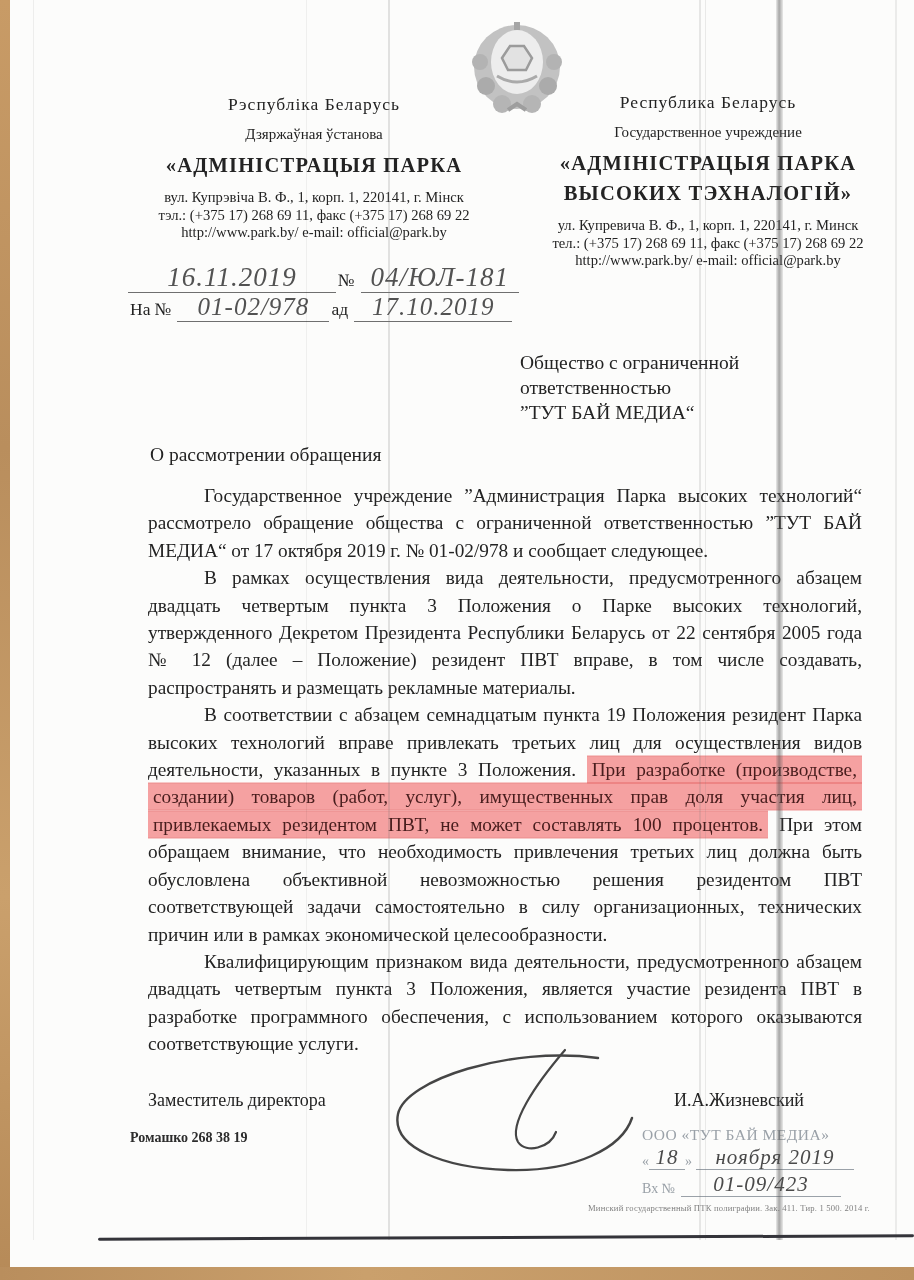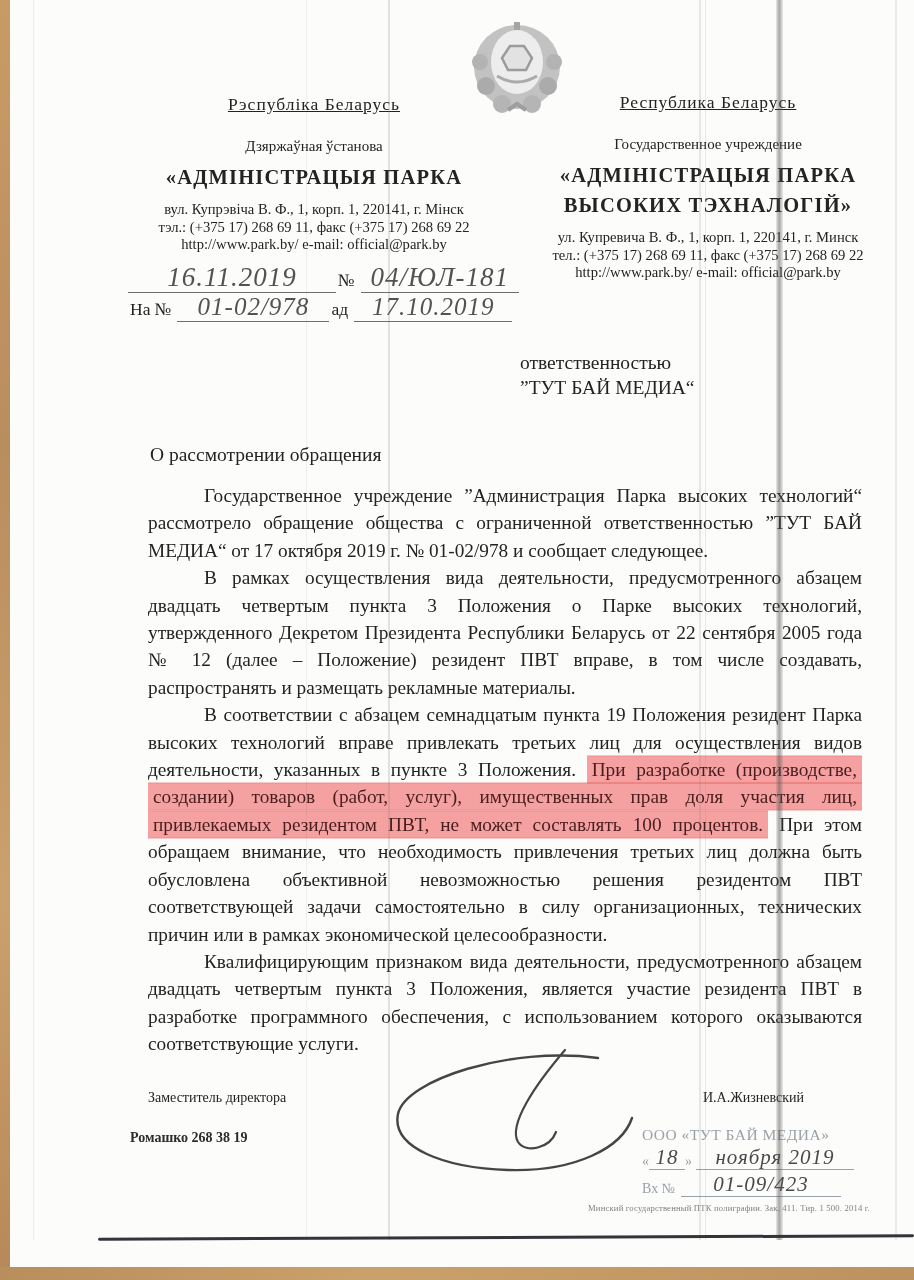--- a/index.html
+++ b/index.html
@@ -23,21 +23,21 @@
   .c3{left:699px;width:2px;background:rgba(120,120,120,.16);}
   .c4{left:705px;width:1px;background:rgba(120,120,120,.14);}
   .c5{left:776px;width:7px;background:linear-gradient(90deg,rgba(95,95,95,.12),rgba(80,80,80,.50) 45%,rgba(95,95,95,.12));}
   .c6{left:895px;width:2px;background:rgba(120,120,120,.13);}
 
   .emblem{position:absolute;left:462px;top:14px;}
 
   .hcol{position:absolute;text-align:center;}
   .hcol-left{left:126px;top:94px;width:376px;}
   .hcol-right{left:522px;top:92px;width:372px;}
-  .h-country{font-size:17.5px;letter-spacing:1px;margin-bottom:23px;text-decoration:underline;}
+  .h-country{font-size:17.5px;letter-spacing:1px;margin-bottom:11px;}
   .h-orgtype{font-size:15px;margin-bottom:7px;}
   .h-name{font-size:20.5px;font-weight:bold;letter-spacing:1.2px;line-height:30px;}
   .h-addr{font-size:14.6px;line-height:17.5px;margin-top:9px;}
 
   
   .hand{font-family:Liberation Serif, serif;font-style:italic;color:#525252;letter-spacing:1px;}
 
   .refs{position:absolute;left:128px;top:262px;width:410px;font-size:17.5px;}
   .refs-row{display:flex;align-items:flex-end;}
   .r-line{display:inline-block;border-bottom:1.6px solid #6f6f6f;text-align:center;}
@@ -53,21 +53,21 @@
   .subject{position:absolute;left:150px;top:444px;font-size:19.5px;}
 
   .body-text{position:absolute;left:148px;top:482px;width:714px;
     font-size:19.3px;line-height:27.4px;text-align:justify;}
   .body-text p{margin:0;text-indent:56px;}
   .hl{background:#f5a1a1;color:#481d1d;padding:2px 5px;
     -webkit-box-decoration-break:clone;box-decoration-break:clone;
     box-shadow:0 -1.5px 0 rgba(232,95,95,.65),0 1.5px 0 rgba(232,95,95,.65);}
 
   .sig-row{position:absolute;left:148px;top:1090px;width:714px;
-    display:flex;justify-content:space-between;font-size:14px;}
+    display:flex;justify-content:space-between;font-size:18px;}
   .sig-name{padding-right:58px;}
   .contact{position:absolute;left:130px;top:1130px;font-size:14px;font-weight:600;color:#2c2c2c;}
   .signature-svg{position:absolute;left:360px;top:1040px;}
 
   .stamp{position:absolute;left:642px;top:1126px;width:252px;}
   .stamp-gray{color:#9aa1a8;}
   .stamp-company{font-size:15.5px;letter-spacing:.5px;color:#9aa1a8;margin-bottom:2px;}
   .stamp-row{display:flex;align-items:flex-end;font-size:14px;margin-bottom:3px;}
   .s-line{display:inline-block;border-bottom:1.4px solid #9aa1a8;text-align:center;}
   .s-day{width:36px;font-size:21px;line-height:23px;}
@@ -132,20 +132,21 @@
     </div>
     <div class="refs-row">
       <span class="r-lbl">На №</span>
       <span class="r-line r-reply hand">01-02/978</span>
       <span class="r-lbl">ад</span>
       <span class="r-line r-rdate hand">17.10.2019</span>
     </div>
   </div>
 
   <div class="addressee">
+    <div>Общество с ограниченной</div>
     <div>ответственностью</div>
     <div>”ТУТ БАЙ МЕДИА“</div>
   </div>
 
   <div class="subject">О рассмотрении обращения</div>
 
   <div class="body-text">
     <p>Государственное учреждение ”Администрация Парка высоких технологий“ рассмотрело обращение общества с ограниченной ответственностью ”ТУТ БАЙ МЕДИА“ от 17 октября 2019 г. № 01-02/978 и сообщает следующее.</p>
     <p>В рамках осуществления вида деятельности, предусмотренного абзацем двадцать четвертым пункта 3 Положения о Парке высоких технологий, утвержденного Декретом Президента Республики Беларусь от 22 сентября 2005 года № 12 (далее – Положение) резидент ПВТ вправе, в том числе создавать, распространять и размещать рекламные материалы.</p>
     <p><span>В соответствии с абзацем семнадцатым пункта 19 Положения резидент Парка высоких технологий вправе привлекать третьих лиц для осуществления видов деятельности, указанных в пункте 3 Положения. </span><span class="hl">При разработке (производстве, создании) товаров (работ, услуг), имущественных прав доля участия лиц, привлекаемых резидентом ПВТ, не может составлять 100 процентов.</span><span> При этом обращаем внимание, что необходимость привлечения третьих лиц должна быть обусловлена объективной невозможностью решения резидентом ПВТ соответствующей задачи самостоятельно в силу организационных, технических причин или в рамках экономической целесообразности.</span></p>

